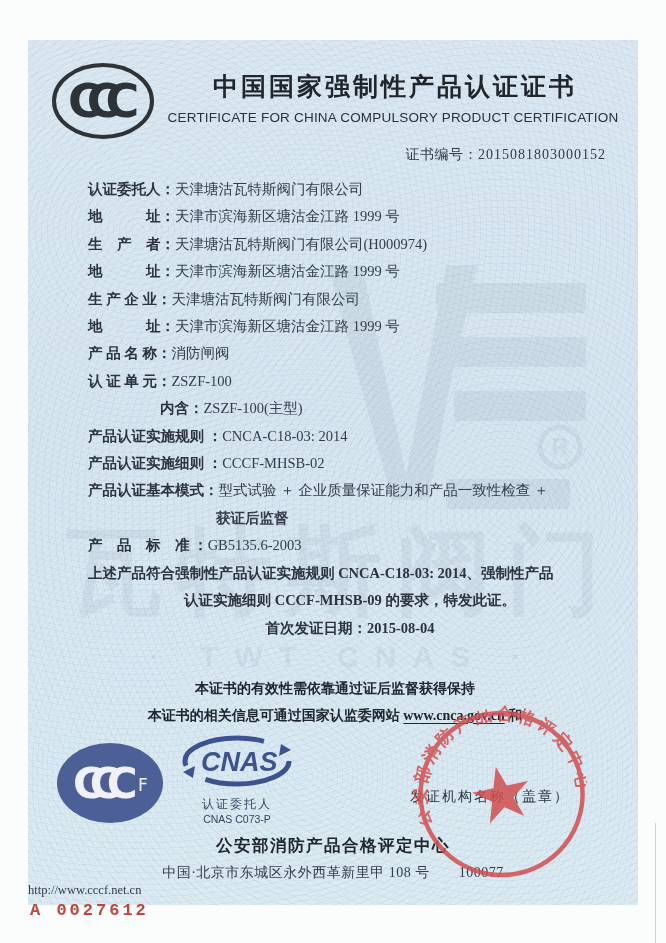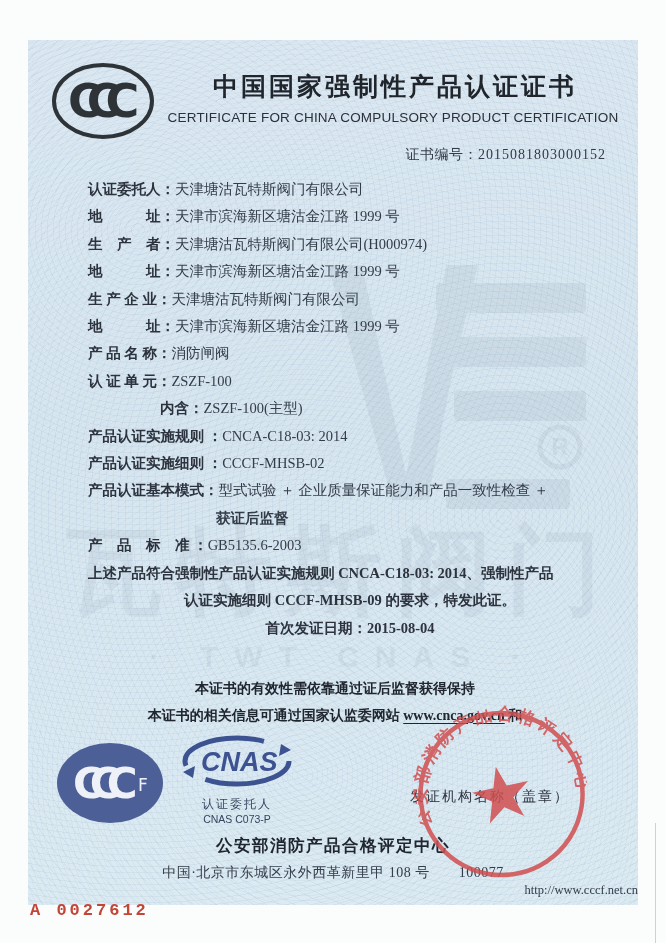--- a/index.html
+++ b/index.html
@@ -81,21 +81,21 @@
   #seal { position:absolute; left:388px; top:668px; transform:rotate(-12deg); z-index:2; opacity:.85; }
   #footer-org {
     position:absolute; left:0; right:0; top:795px; text-align:center;
     font-size:16.5px; font-weight:bold; letter-spacing:1.5px; color:#20262f;
   }
   #footer-addr {
     position:absolute; left:0; right:0; top:824px; text-align:center;
     font-size:14px; color:#333c49; letter-spacing:.5px;
   }
   #footer-site {
-    position:absolute; left:0; right:0; top:843px; text-align:right;
+    position:absolute; left:0; right:0; top:843px; text-align:left;
     font-size:12.5px; color:#333c49;
   }
   
   #serial {
     position:absolute; left:30px; top:901px; font-size:17px; letter-spacing:3px;
     color:#c24538; font-family:"Liberation Mono", monospace; font-weight:bold;
   }
   #scan-edge { position:absolute; right:10px; bottom:0; width:1px; height:120px; background:#ccd2d5; }
 </style>
 </head>

